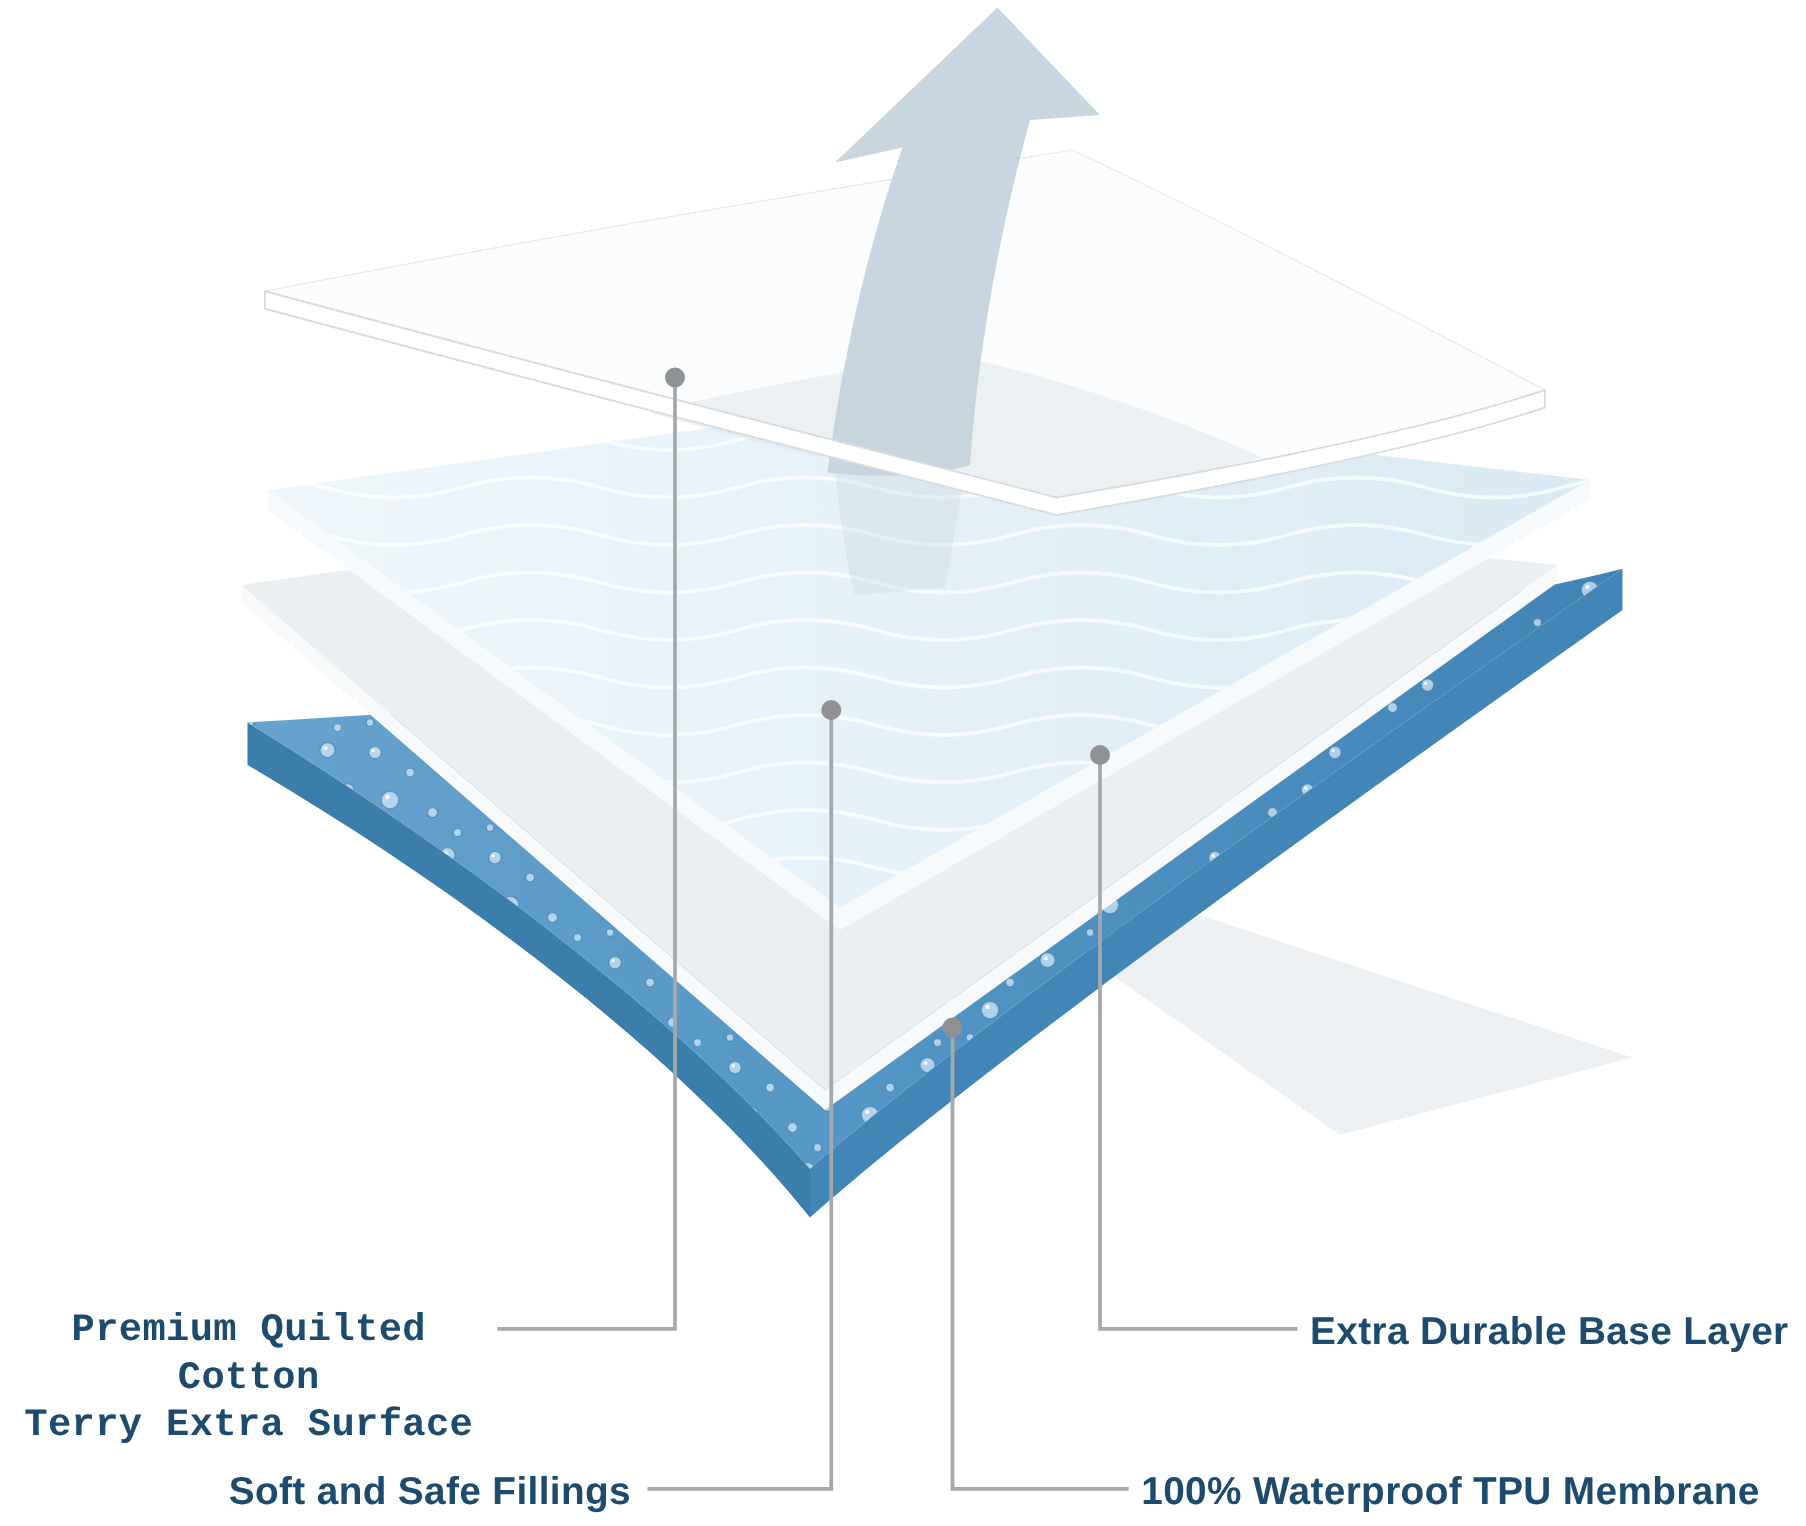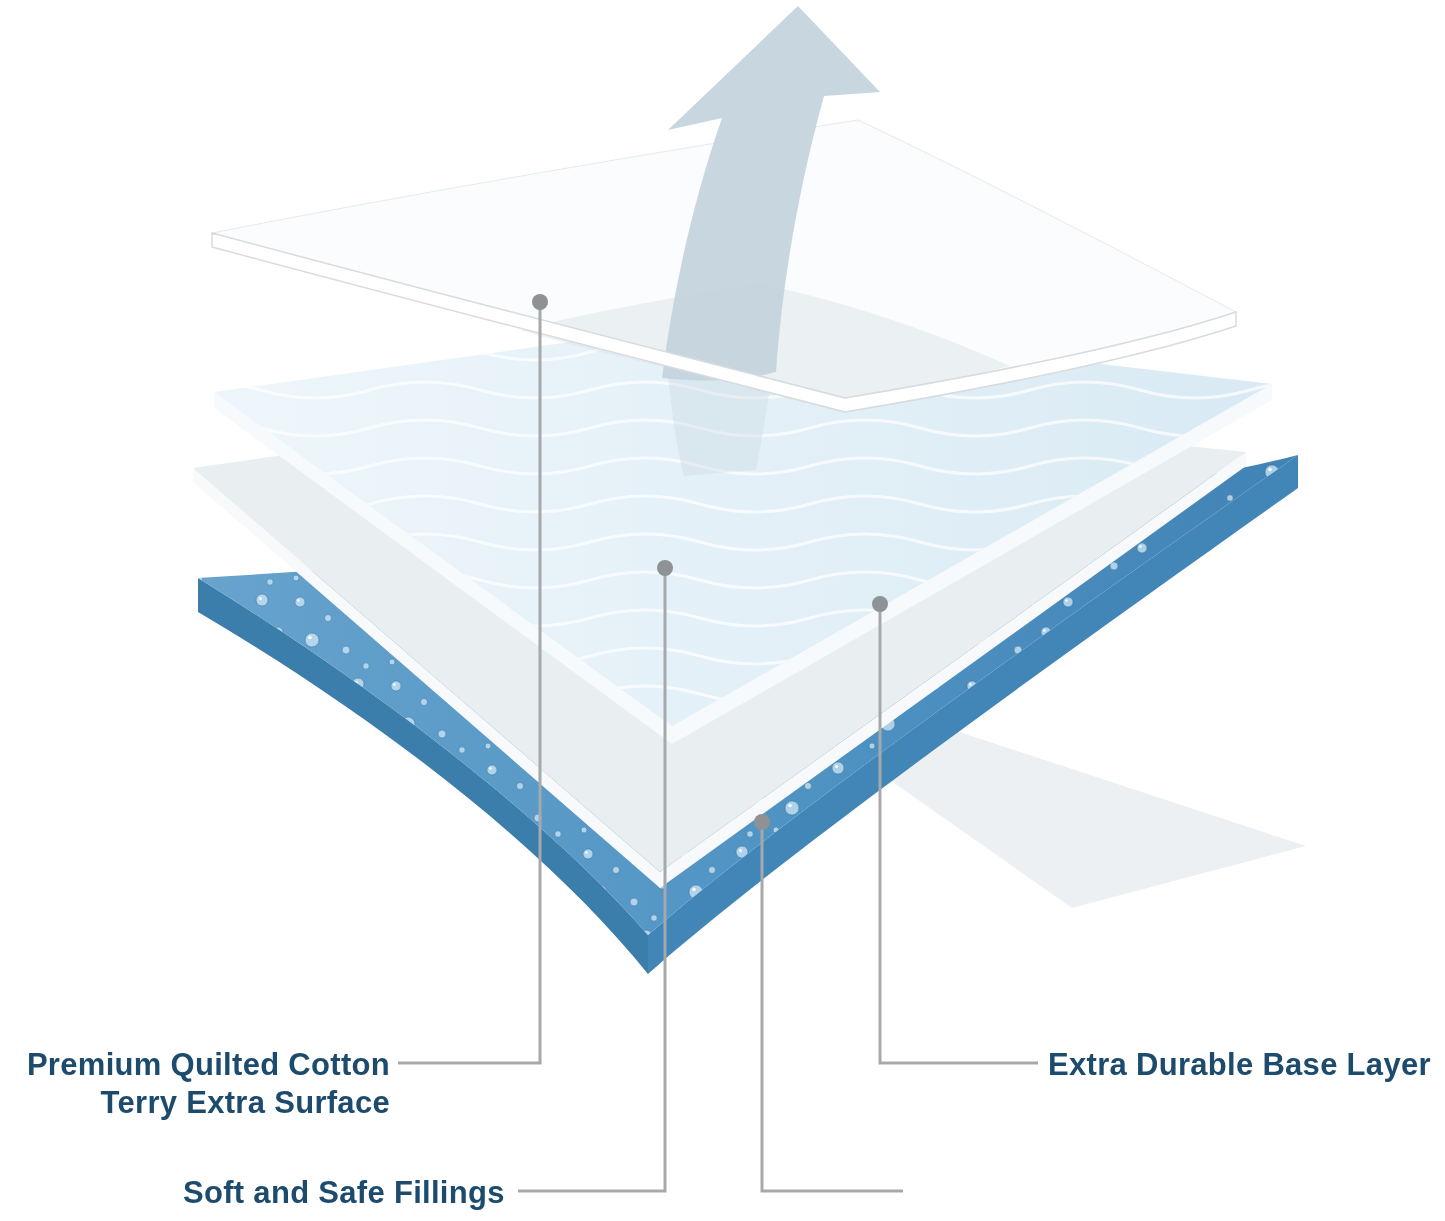--- a/index.html
+++ b/index.html
@@ -13,21 +13,21 @@
   .art{position:absolute;left:0;top:0;width:1445px;height:1221px;}
   .label{
     position:absolute;
     font-weight:700;
     font-size:31px;
     line-height:38px;
     color:#1c4b6e;
     letter-spacing:.3px;
     white-space:nowrap;
   }
-  .label.two-line{white-space:normal;text-align:right;}
+  .label.two-line{white-space:normal;text-align:center;font-family:Liberation Mono, monospace;}
 </style>
 </head>
 <body>
 
 <div class="stage">
 
   <svg class="art" viewBox="0 0 1445 1221" aria-hidden="true">
     <defs>
       <linearGradient id="gQuilt" x1="0" y1="0" x2="1" y2="0">
         <stop offset="0" stop-color="#eef6fb"></stop>
@@ -124,14 +124,15 @@
 
   <div class="label two-line" style="left:8px;top:1046px;width:382px;">
     <div>Premium Quilted Cotton</div>
     <div>Terry Extra Surface</div>
   </div>
 
   <div class="label" style="left:1048px;top:1046px;">Extra Durable Base Layer</div>
 
   <div class="label" style="left:183px;top:1174px;">Soft and Safe Fillings</div>
 
+  <div class="label" style="left:913px;top:1174px;">100% Waterproof TPU Membrane</div>
 
 </div>
 
 </body></html>

